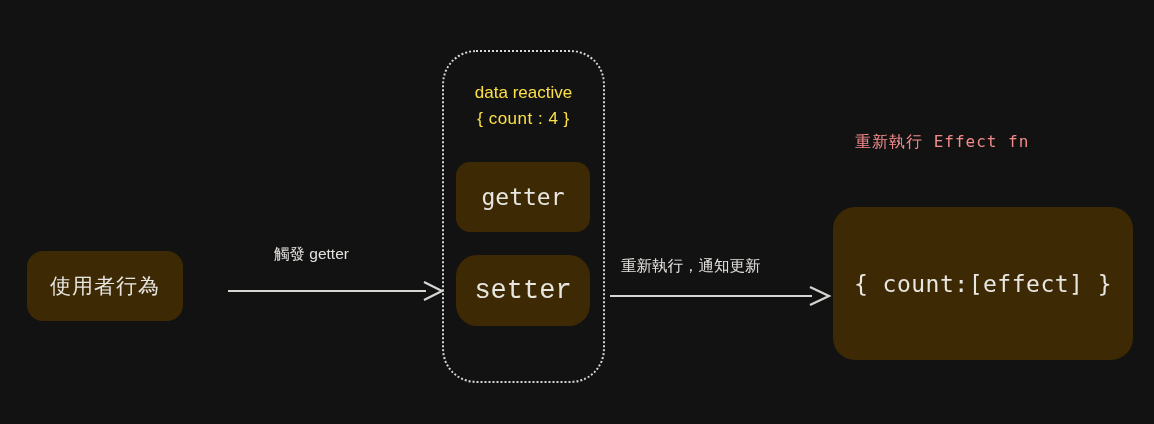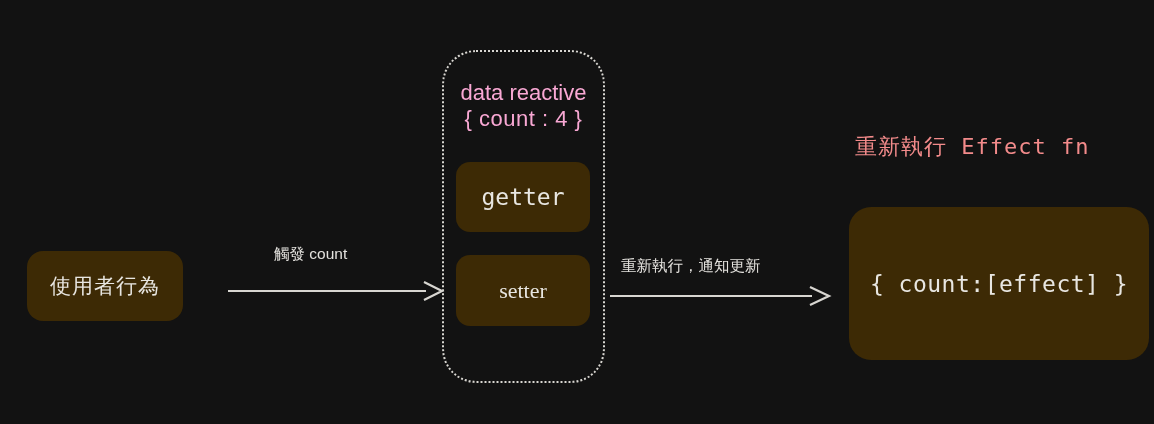--- a/index.html
+++ b/index.html
@@ -41,53 +41,52 @@
     height: 70px;
     border-radius: 14px;
     font-family: "DejaVu Sans Mono", monospace;
     font-size: 23px;
   }
   #setter-node {
     left: 456px;
     top: 255px;
     width: 134px;
     height: 71px;
-    border-radius: 14px;
-    font-family: Liberation Serif, serif;
-    font-size: 22px;
+    border-radius: 21px;
+    font-family: Liberation Mono, monospace;
+    font-size: 27px;
   }
   #effect-node {
     left: 833px;
     top: 207px;
     width: 300px;
     height: 153px;
     border-radius: 22px;
     font-family: "DejaVu Sans Mono", monospace;
     font-size: 23px;
     letter-spacing: 0.5px;
-    margin-left: 16px;
   }
   #reactive-group {
     position: absolute;
     left: 442px;
     top: 50px;
     width: 163px;
     height: 333px;
     border: 2px dotted #d8d6d1;
     border-radius: 34px;
     box-sizing: border-box;
   }
   #reactive-caption {
     position: absolute;
     left: 442px;
     top: 80px;
     width: 163px;
     text-align: center;
-    color: #f9a8d4;
-    font-size: 22px;
+    color: #fde047;
+    font-size: 17px;
     line-height: 26px;
   }
   #reactive-caption .line2 {
     letter-spacing: 0.5px;
   }
   .arrow-label {
     position: absolute;
     color: #e4e2de;
     font-size: 15.5px;
     white-space: nowrap;
@@ -99,21 +98,21 @@
   #label-notify-update {
     left: 621px;
     top: 256px;
   }
   #effect-title {
     position: absolute;
     left: 855px;
     top: 132px;
     color: #f38b8b;
     font-family: "DejaVu Sans Mono", monospace;
-    font-size: 22px;
+    font-size: 16px;
     letter-spacing: 1px;
     white-space: nowrap;
   }
   svg.arrow {
     position: absolute;
     overflow: visible;
   }
   #arrow-user-to-setter { left: 228px; top: 282px; }
   #arrow-setter-to-effect { left: 610px; top: 287px; }
 </style>
@@ -123,21 +122,21 @@
 <div id="canvas">
 
   <div class="node" id="user-action-node">
     <span>使用者行為</span>
   </div>
 
   <svg class="arrow" id="arrow-user-to-setter" width="216" height="20">
     <line x1="0" y1="9" x2="198" y2="9" stroke="#d8d6d1" stroke-width="2.2"></line>
     <polyline points="196,0 214,9 196,18" fill="none" stroke="#d8d6d1" stroke-width="2.2"></polyline>
   </svg>
-  <div class="arrow-label" id="label-trigger-setter">觸發 count</div>
+  <div class="arrow-label" id="label-trigger-setter">觸發 getter</div>
 
   <div id="reactive-group"></div>
   <div id="reactive-caption">
     <div>data reactive</div>
     <div class="line2">{ count : 4 }</div>
   </div>
 
   <div class="node" id="getter-node">
     <span>getter</span>
   </div>

